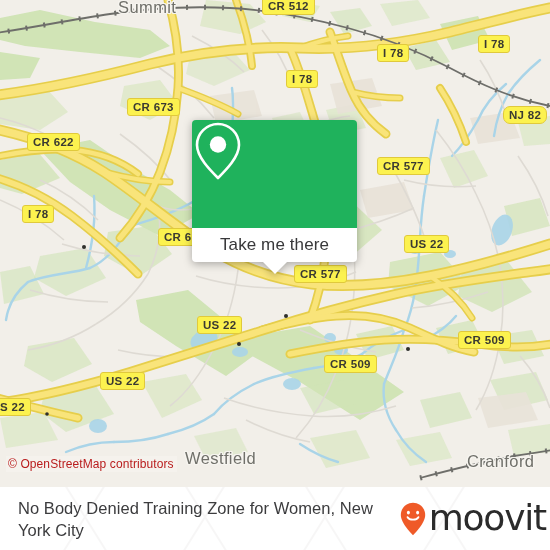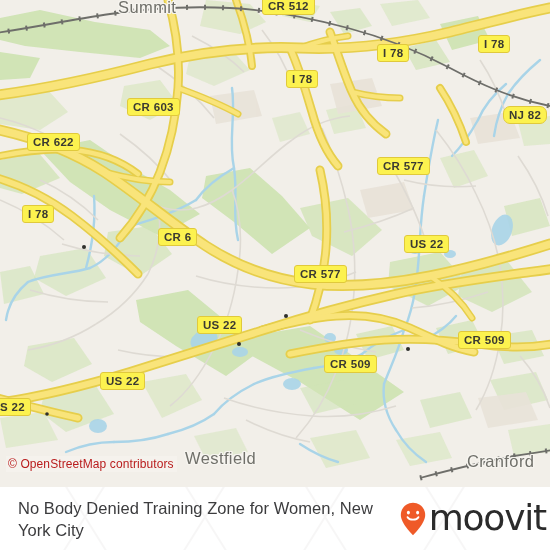--- a/index.html
+++ b/index.html
@@ -351,36 +351,48 @@
     </svg>
 
     <div class="place" style="left:118px;top:-2px;">Summit</div>
     <div class="place" style="left:467px;top:452px;">Cranford</div>
     <div class="place" style="left:185px;top:449px;">Westfield</div>
 
     <div class="shield" style="left:262px;top:-3px;">CR 512</div>
     <div class="shield" style="left:377px;top:44px;">I 78</div>
     <div class="shield" style="left:478px;top:35px;">I 78</div>
     <div class="shield" style="left:286px;top:70px;">I 78</div>
-    <div class="shield" style="left:127px;top:98px;">CR 603</div>
+    <div class="shield" style="left:127px;top:98px;">CR 673</div>
     <div class="shield" style="left:503px;top:106px;border-radius:7px;">NJ 82</div>
     <div class="shield" style="left:27px;top:133px;">CR 622</div>
     <div class="shield" style="left:377px;top:157px;">CR 577</div>
     <div class="shield" style="left:22px;top:205px;">I 78</div>
     <div class="shield" style="left:158px;top:228px;">CR 6</div>
     <div class="shield" style="left:404px;top:235px;">US 22</div>
     <div class="shield" style="left:294px;top:265px;">CR 577</div>
     <div class="shield" style="left:197px;top:316px;">US 22</div>
     <div class="shield" style="left:458px;top:331px;">CR 509</div>
     <div class="shield" style="left:324px;top:355px;">CR 509</div>
     <div class="shield" style="left:100px;top:372px;">US 22</div>
     <div class="shield" style="left:-6px;top:398px;">S 22</div>
 
     <div class="attrib">© OpenStreetMap contributors</div>
 
+    <div class="callout">
+      <div class="callout-top">
+        <svg width="52" height="62" viewBox="0 0 52 62">
+          <path d="M26,4 C14.4,4 5,13.4 5,25 C5,37 18,50 26,58 C34,50 47,37 47,25 C47,13.4 37.6,4 26,4 Z" fill="none" stroke="#ffffff" stroke-width="2.6" stroke-linejoin="round"></path>
+          <circle cx="26" cy="24.5" r="8.2" fill="#ffffff"></circle>
+        </svg>
+      </div>
+      <div class="callout-bottom">
+        <span class="callout-label">Take me there</span>
+        <span class="callout-tail"></span>
+      </div>
+    </div>
   </div>
 
   <div class="footer">
     <svg class="footer-wm" width="550" height="63" viewBox="0 0 550 63">
       <g fill="none" stroke="#eceaea" stroke-width="2">
         <path d="M60,-10 L110,70"></path>
           <path d="M110,-10 L60,70"></path>
         <path d="M180,-10 L230,70"></path>
           <path d="M230,-10 L180,70"></path>
         <path d="M300,-10 L350,70"></path>

